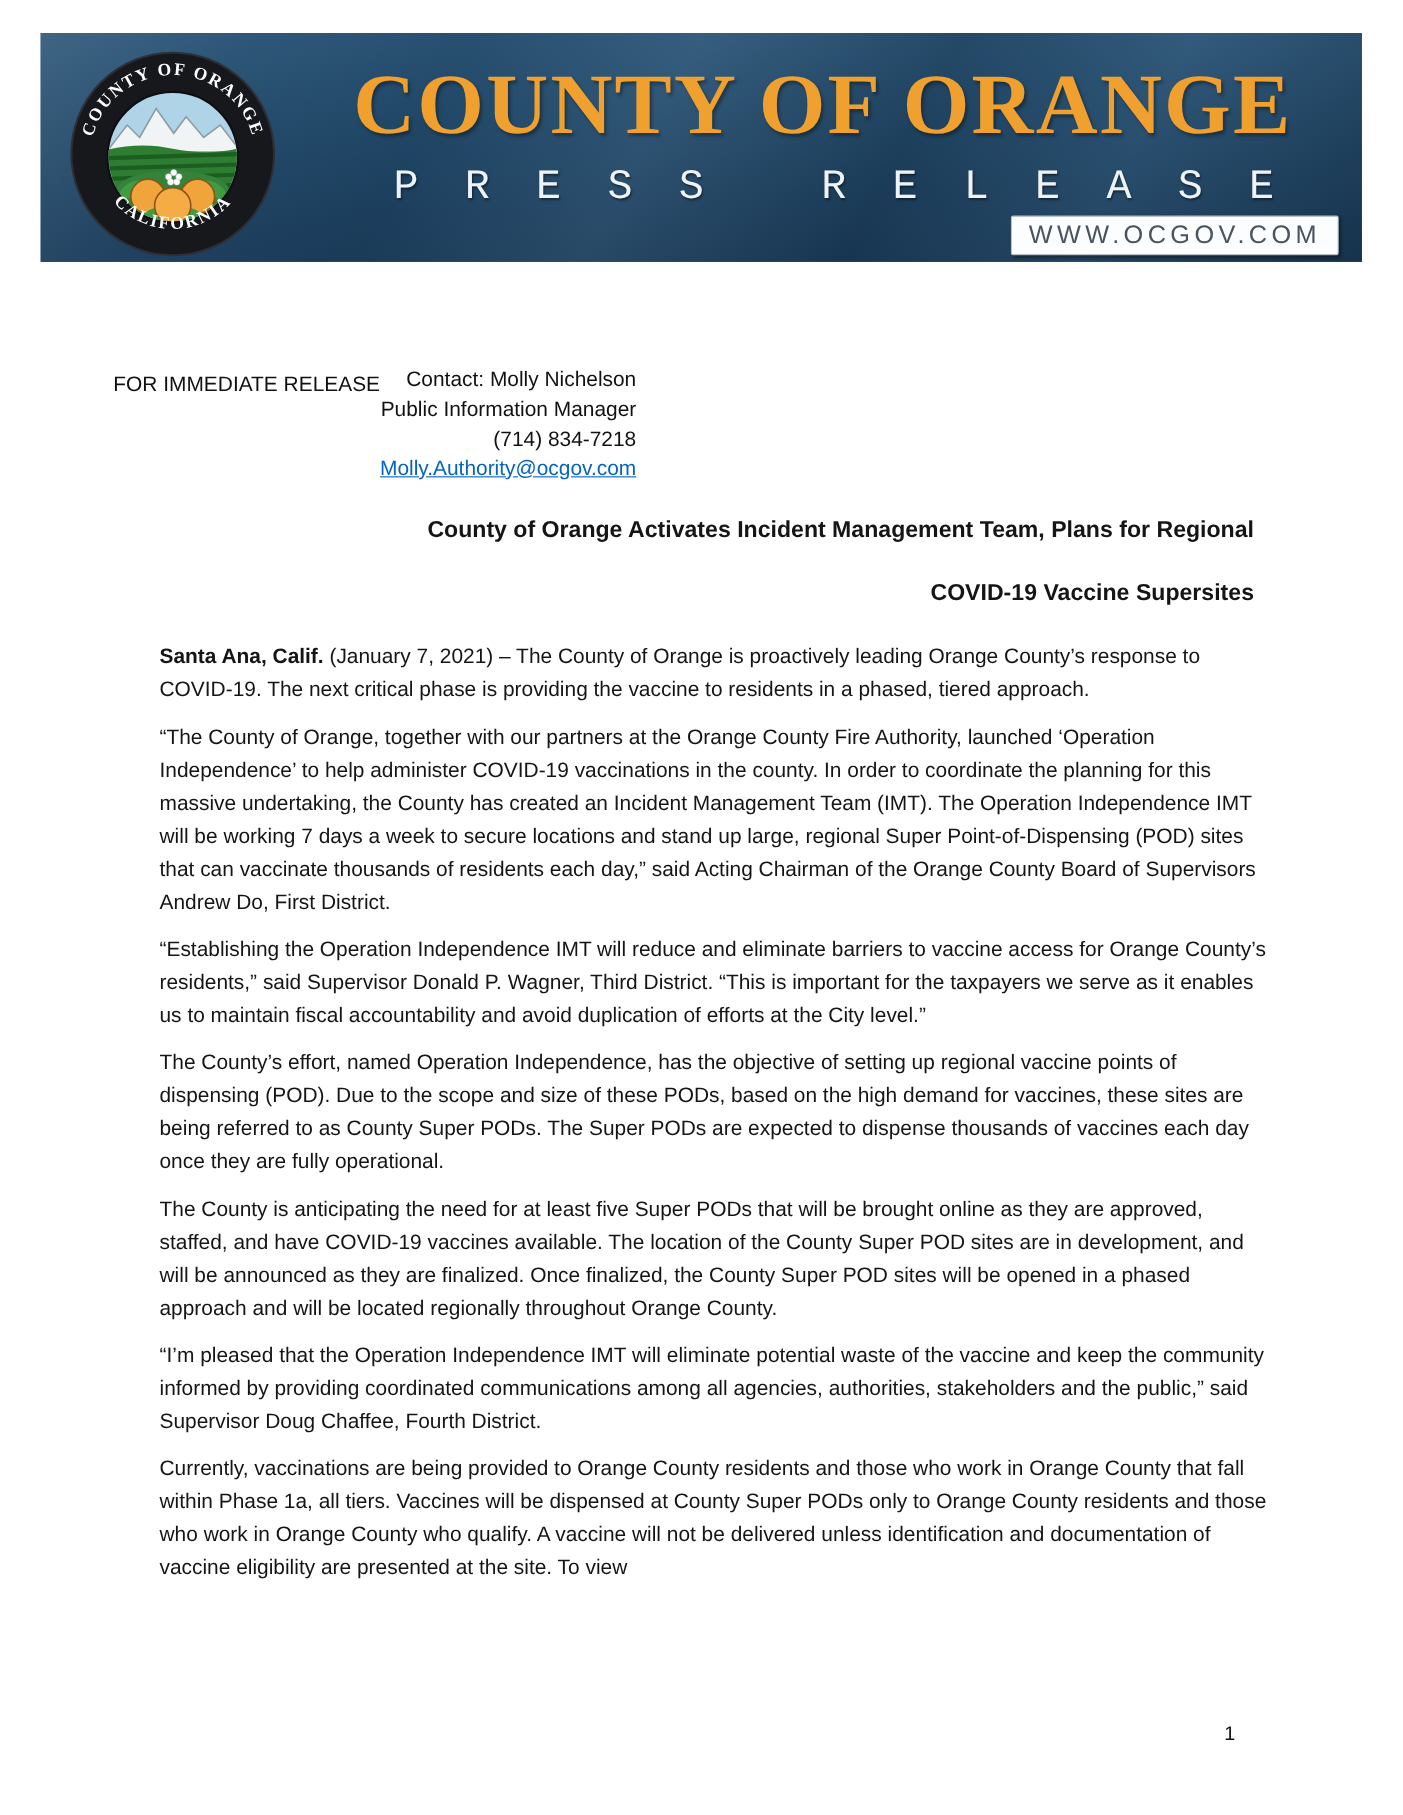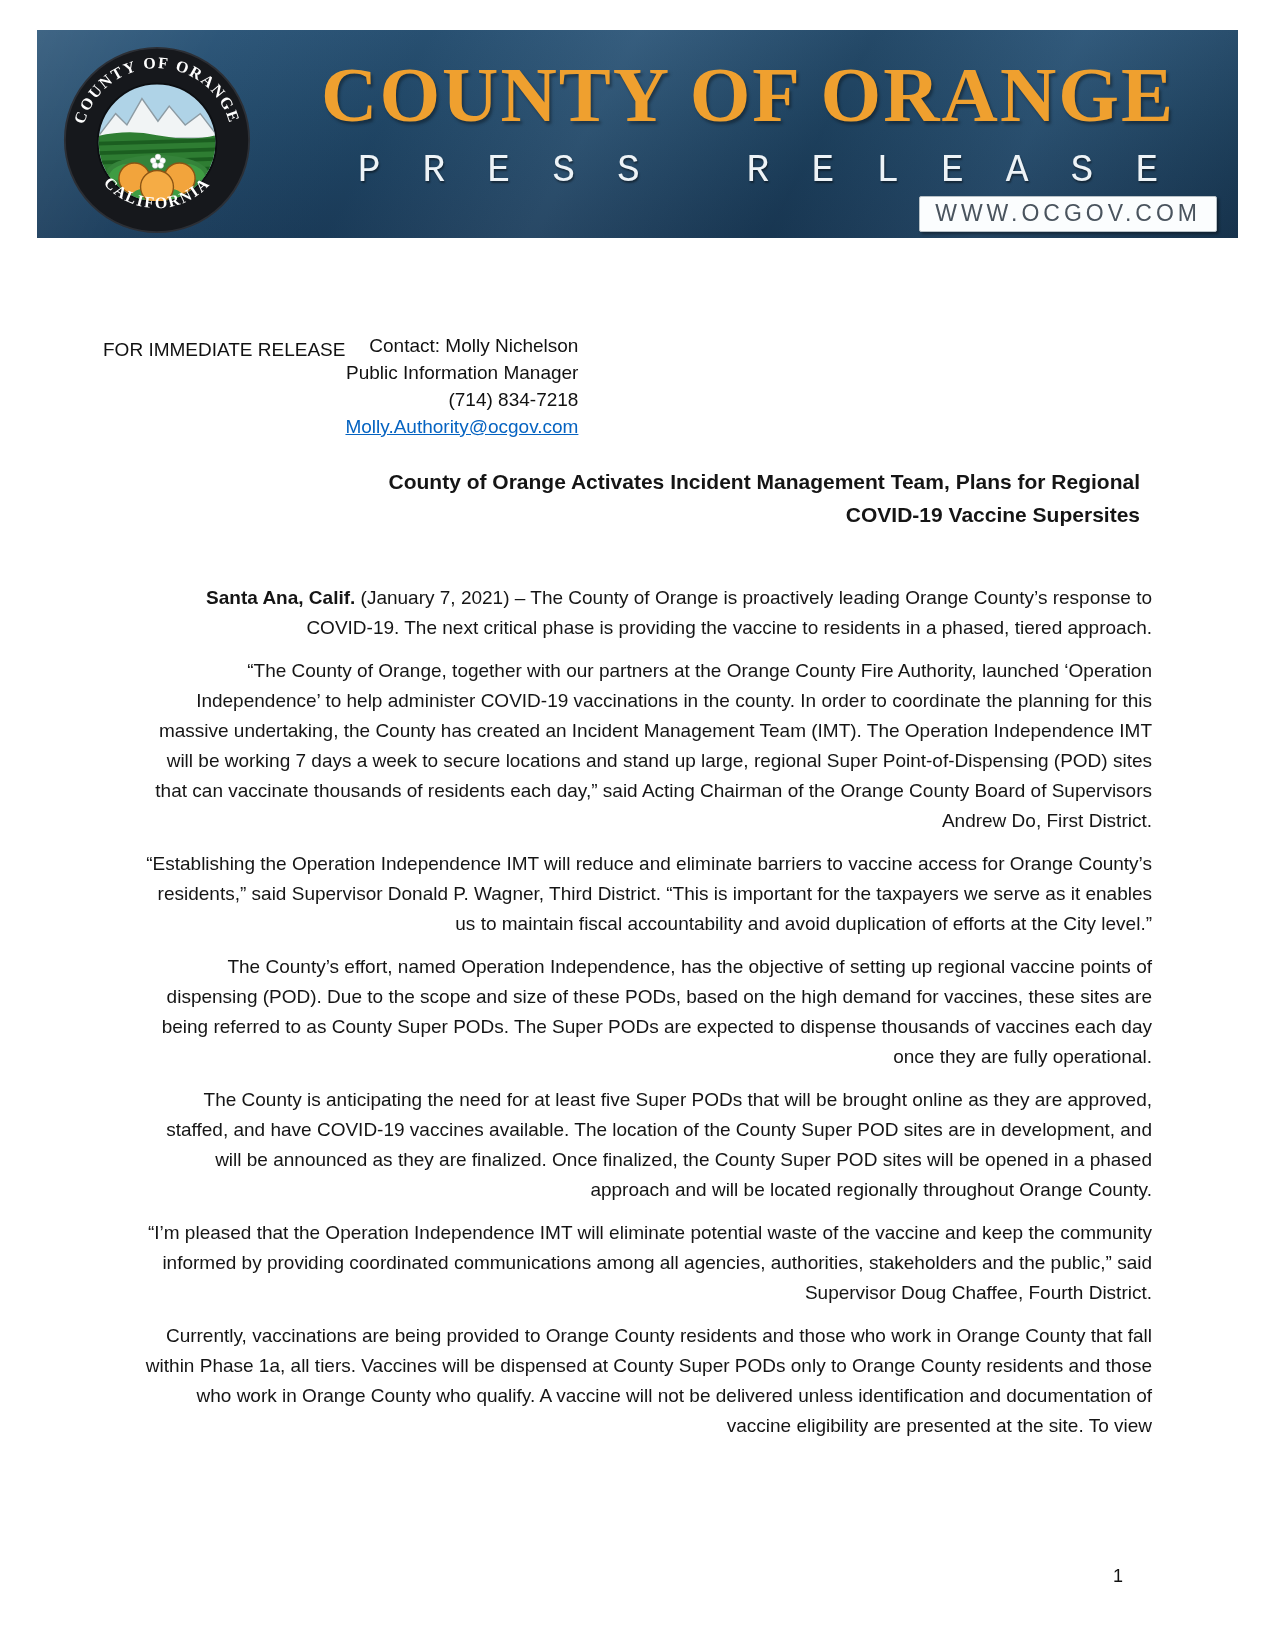--- a/index.html
+++ b/index.html
@@ -56,28 +56,28 @@
   .contact-block { text-align:right; line-height:27px; color:#111; }
   .contact-block .email {
     color:#0563C1; text-decoration:underline; cursor:pointer;
   }
 
   
   .headline {
     position:absolute; top:470px; left:135px; width:1005px;
     text-align:right; font-weight:bold; font-size:21px; color:#151515;
   }
-  .headline .hl2 { margin-top:9px; }
+  .headline .hl2 { margin-top:33px; }
 
   
   .body-copy {
     position:absolute; top:583px; left:145px; width:1007px;
     font-size:19px; line-height:30px; color:#151515;
   }
-  .body-copy p { margin:0 0 13px 0;text-align:right; }
+  .body-copy p { margin:0 0 13px 0; }
   .body-copy .b { font-weight:bold; }
 
   
   .page-num {
     position:absolute; top:1566px; left:1100px; width:36px;
     text-align:center; font-size:18px; color:#111;
   }
 
   
   .seal-arc-text {

